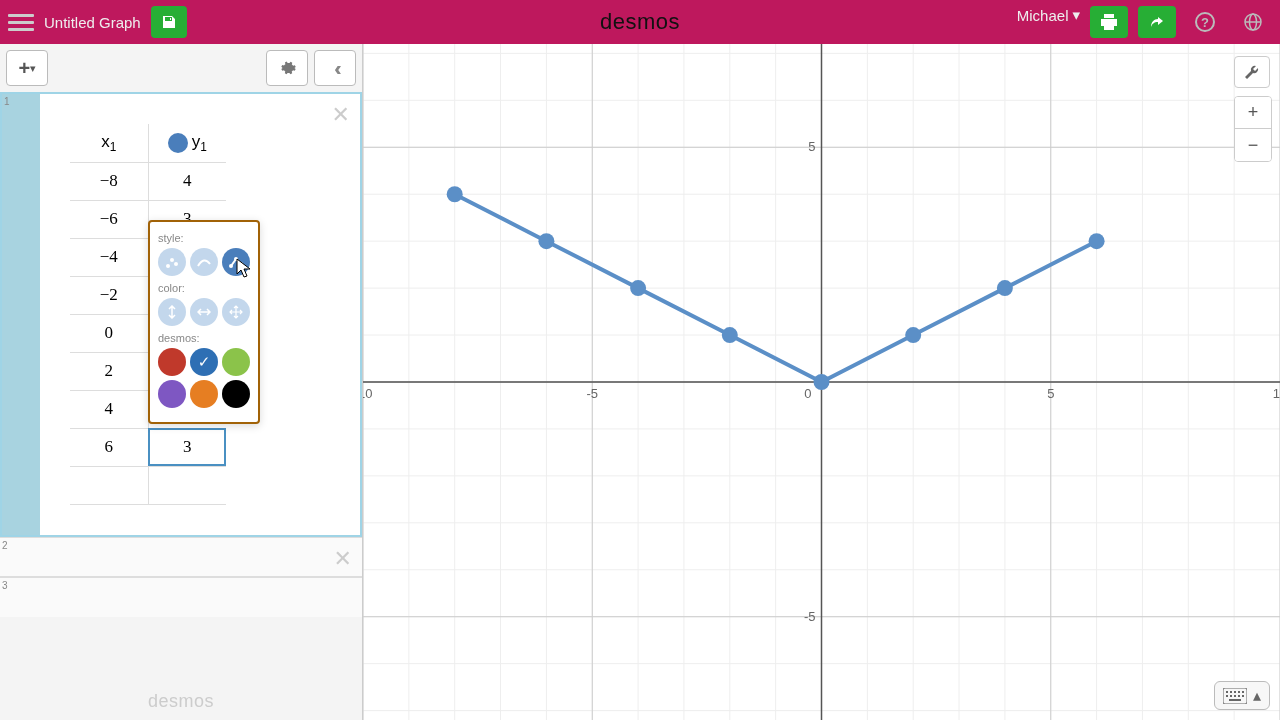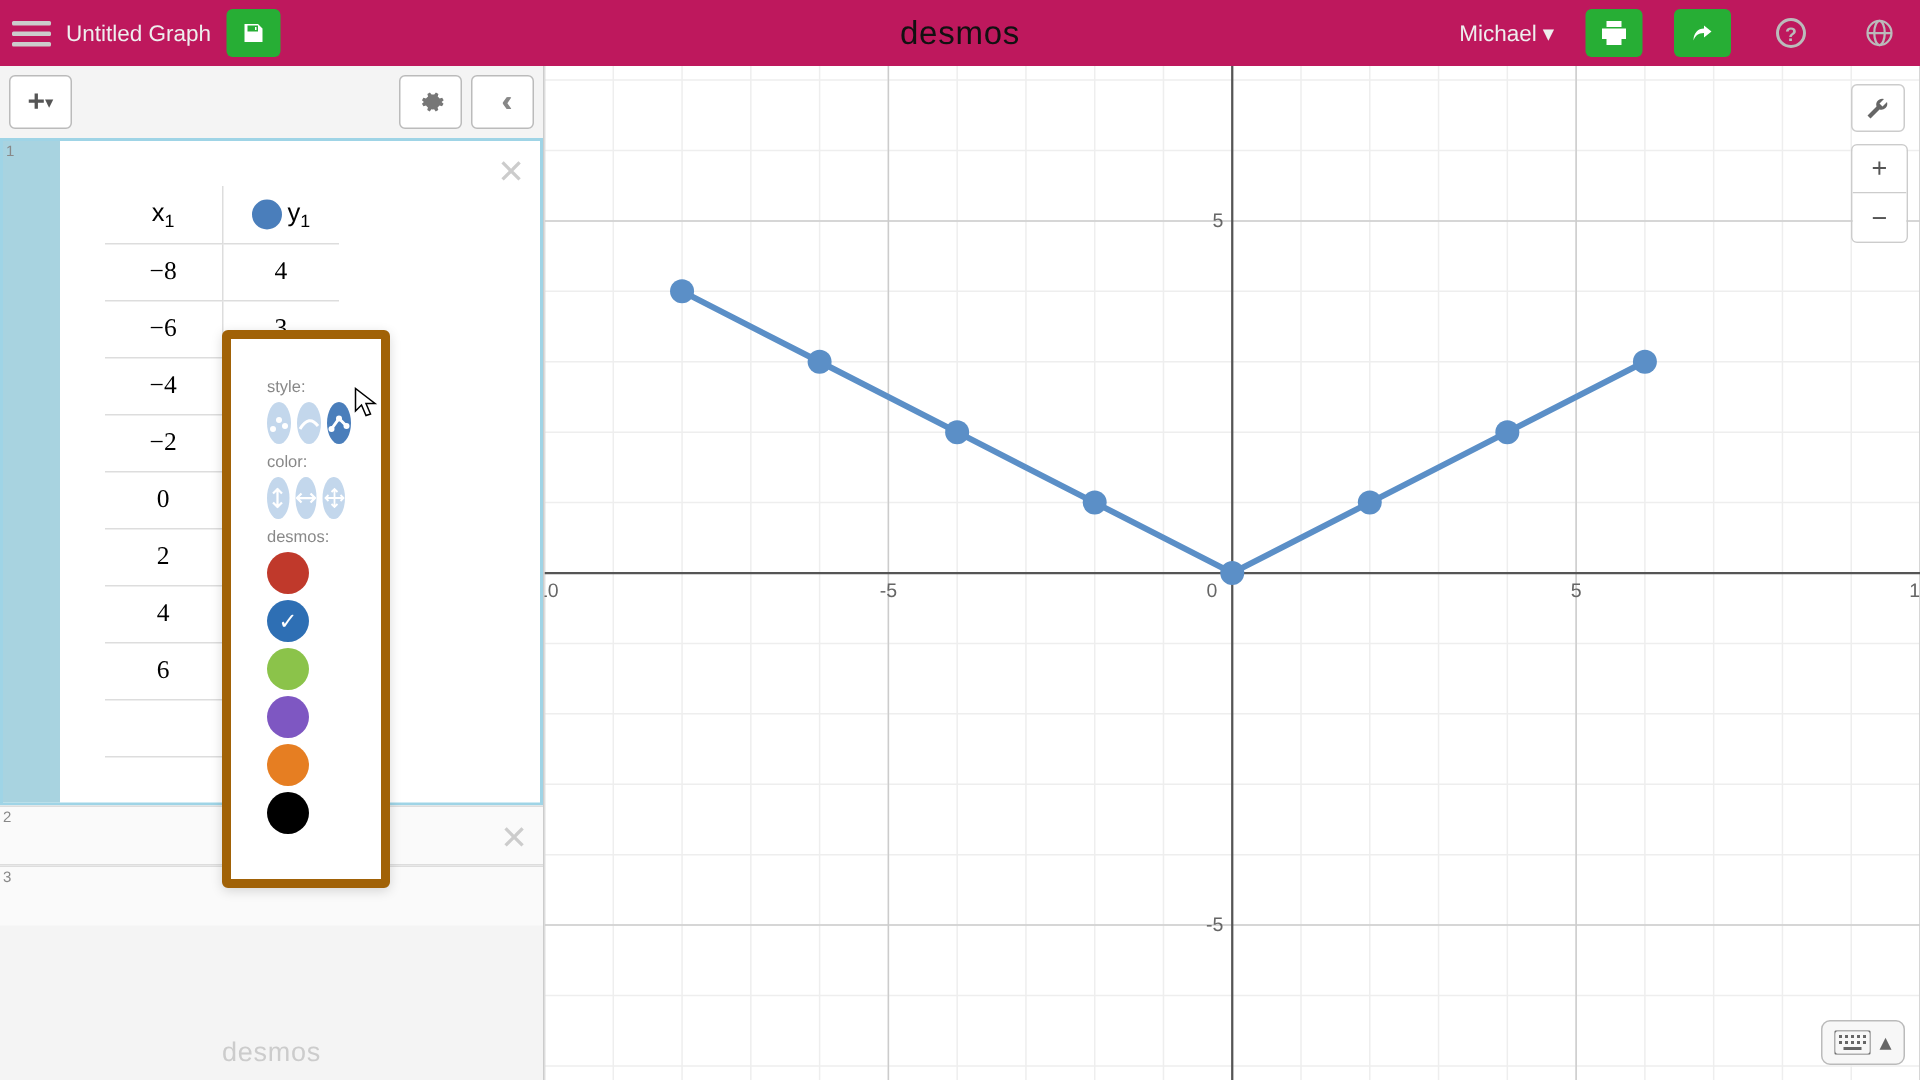--- a/index.html
+++ b/index.html
@@ -4,21 +4,21 @@
 <style>
 *{box-sizing:border-box;margin:0;padding:0;font-family:Arial,Helvetica,sans-serif}
 html,body{width:1280px;height:720px;overflow:hidden;background:#fff}
 
 .header{height:44px;background:#be185d;color:#ddd;display:flex;align-items:center;padding:0 8px;gap:10px}
 .hamburger{width:26px;height:26px;display:flex;flex-direction:column;justify-content:center;gap:4px;cursor:pointer}
 .hamburger span{display:block;height:3px;background:#ccc;border-radius:1px}
 .title{font-size:15px;color:#eee}
 .save-btn{width:36px;height:32px;background:#27ae35;border-radius:4px;display:flex;align-items:center;justify-content:center;cursor:pointer}
 .brand{position:absolute;left:50%;transform:translateX(-50%);font-size:22px;color:#111;font-weight:500;letter-spacing:0.5px}
-.header-right{margin-left:auto;display:flex;align-items:center;gap:21px}
+.header-right{margin-left:auto;display:flex;align-items:flex-start;gap:10px}
 .user{display:flex;align-items:center;gap:4px;color:#eee;font-size:15px;cursor:pointer}
 .hbtn{width:38px;height:32px;border-radius:4px;display:flex;align-items:center;justify-content:center;cursor:pointer}
 .hbtn.green{background:#27ae35;color:#fff}
 .hbtn.gray{color:#bbb}
 
 .main{display:flex;height:676px}
 .leftpanel{width:363px;background:#f4f4f4;border-right:1px solid #ccc;position:relative;display:flex;flex-direction:column}
 .toolbar{height:48px;display:flex;align-items:center;padding:0 6px;gap:6px}
 .tb-btn{width:42px;height:36px;border:1px solid #bbb;border-radius:4px;background:#fff;display:flex;align-items:center;justify-content:center;cursor:pointer;font-size:20px;color:#555}
 .tb-spacer{flex:1}
@@ -29,21 +29,21 @@
 .leftstrip{position:absolute;left:0;top:0;bottom:0;width:38px;background:#a8d3e0}
 .table-wrap{margin-left:38px;padding:30px 20px 30px 30px}
 table{border-collapse:collapse}
 td,th{border:1px solid #ddd;width:78px;height:38px;text-align:center;font-size:17px;font-family:'Times New Roman',serif}
 th{font-weight:400;border-top:none}
 th:first-child,td:first-child{border-left:none}
 th:last-child,td:last-child{border-right:none}
 td.sel{outline:2px solid #4a90c2;outline-offset:-2px}
 .y-icon{display:inline-flex;width:20px;height:20px;border-radius:50%;background:#4a7ebb;margin-right:4px;vertical-align:middle}
 
-.popup{position:absolute;left:148px;top:176px;width:112px;background:#fff;border:6px solid #a16207;border-radius:4px;box-shadow:0 2px 8px rgba(0,0,0,.15);padding:24px;z-index:10}
+.popup{position:absolute;left:148px;top:176px;width:112px;background:#fff;border:2px solid #a16207;border-radius:4px;box-shadow:0 2px 8px rgba(0,0,0,.15);padding:8px;z-index:10}
 .popup-label{font-size:11px;color:#888;margin:2px 0 4px}
 .icon-row{display:flex;gap:4px;margin-bottom:6px}
 .circ{width:28px;height:28px;border-radius:50%;display:flex;align-items:center;justify-content:center;cursor:pointer}
 .circ.dim{background:#c3d7ec}
 .circ.active{background:#4a7ebb}
 .swatch{width:28px;height:28px;border-radius:50%;cursor:pointer}
 .swatch.check::after{content:"✓";color:#fff;font-size:15px;display:flex;align-items:center;justify-content:center;height:100%}
 .cursor{position:absolute;left:236px;top:214px;z-index:20;pointer-events:none}
 
 .expr.empty{height:40px;background:#fafafa}

